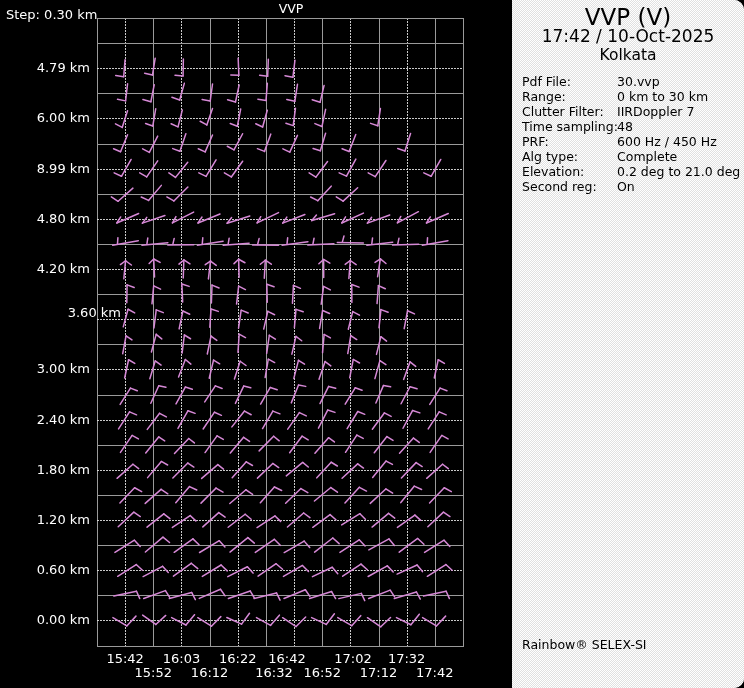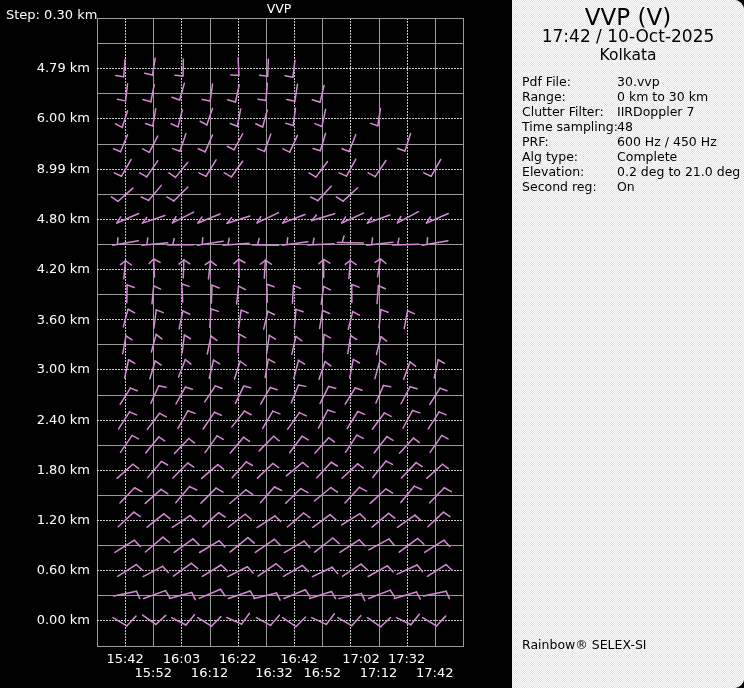--- a/index.html
+++ b/index.html
@@ -3,21 +3,21 @@
 <meta charset="utf-8">
 <style>
   html,body{margin:0;padding:0;background:#000;}
   #stage{position:relative;width:744px;height:688px;background:#000;overflow:hidden;
          font-family:"DejaVu Sans","Liberation Sans",sans-serif;border-radius:10px;}
   
   #plot-region{position:absolute;left:0;top:0;width:512px;height:688px;background:#000;}
   #plot-svg{position:absolute;left:0;top:0;}
   .wlabel{position:absolute;color:#ffffff;font-size:13px;white-space:nowrap;}
   #step-label{left:6px;top:7px;}
-  #plot-title{left:96px;top:1px;width:366px;text-align:center;font-size:12.5px;}
+  #plot-title{left:108px;top:1px;width:366px;text-align:center;font-size:12.5px;}
   .ylab{width:90px;left:0;text-align:right;}
   .xlab{width:56px;text-align:center;}
   
   #info-panel{position:absolute;left:512px;top:0;width:232px;height:688px;color:#000;
       background:#ffffff;
       background-image:repeating-conic-gradient(#e0e0e0 0 25%,#ffffff 0 50%);
       background-size:2px 2px;}
   #panel-title{margin-top:8px;text-align:center;font-size:23px;line-height:19px;}
   #panel-datetime{text-align:center;font-size:17px;line-height:19px;}
   #panel-site{text-align:center;font-size:15.5px;line-height:19px;}
@@ -571,32 +571,32 @@
         <line x1="436.419406686533" y1="625.938996033413" x2="445.61759341346556" y2="616.1209839669872" stroke="#d689d6" stroke-width="1.5" stroke-linecap="round"></line>
       </svg>
     <div class="wlabel" id="step-label">Step: 0.30 km</div>
     <div class="wlabel" id="plot-title">VVP</div>
 
   <div class="wlabel ylab" style="top: 60.2px;">4.79 km</div>
       <div class="wlabel ylab" style="top: 110.4px;">6.00 km</div>
       <div class="wlabel ylab" style="top: 160.6px;">8.99 km</div>
       <div class="wlabel ylab" style="top: 210.8px;">4.80 km</div>
       <div class="wlabel ylab" style="top: 261px;">4.20 km</div>
-      <div class="wlabel ylab" style="top: 312px;">3.60 km</div>
+      <div class="wlabel ylab" style="top: 305px; padding-left: 31px;">3.60 km</div>
       <div class="wlabel ylab" style="top: 361.4px;">3.00 km</div>
       <div class="wlabel ylab" style="top: 411.6px;">2.40 km</div>
       <div class="wlabel ylab" style="top: 461.8px;">1.80 km</div>
       <div class="wlabel ylab" style="top: 512px;">1.20 km</div>
       <div class="wlabel ylab" style="top: 562.2px;">0.60 km</div>
       <div class="wlabel ylab" style="top: 612.4px;">0.00 km</div>
       <div class="wlabel xlab" style="left: 97.15px; top: 651px;">15:42</div>
       <div class="wlabel xlab" style="left: 153.45px; top: 651px;">16:03</div>
       <div class="wlabel xlab" style="left: 209.75px; top: 651px;">16:22</div>
-      <div class="wlabel xlab" style="left: 271px; top: 651px;">16:42</div>
-      <div class="wlabel xlab" style="left: 333px; top: 651px;">17:02</div>
+      <div class="wlabel xlab" style="left: 259px; top: 651px;">16:42</div>
+      <div class="wlabel xlab" style="left: 325px; top: 651px;">17:02</div>
       <div class="wlabel xlab" style="left: 378.65px; top: 651px;">17:32</div>
       <div class="wlabel xlab" style="left: 125.3px; top: 665px;">15:52</div>
       <div class="wlabel xlab" style="left: 181.6px; top: 665px;">16:12</div>
       <div class="wlabel xlab" style="left: 246px; top: 665px;">16:32</div>
       <div class="wlabel xlab" style="left: 294.2px; top: 665px;">16:52</div>
       <div class="wlabel xlab" style="left: 350.5px; top: 665px;">17:12</div>
       <div class="wlabel xlab" style="left: 406.8px; top: 665px;">17:42</div>
     </div>
 
   <div id="info-panel">

